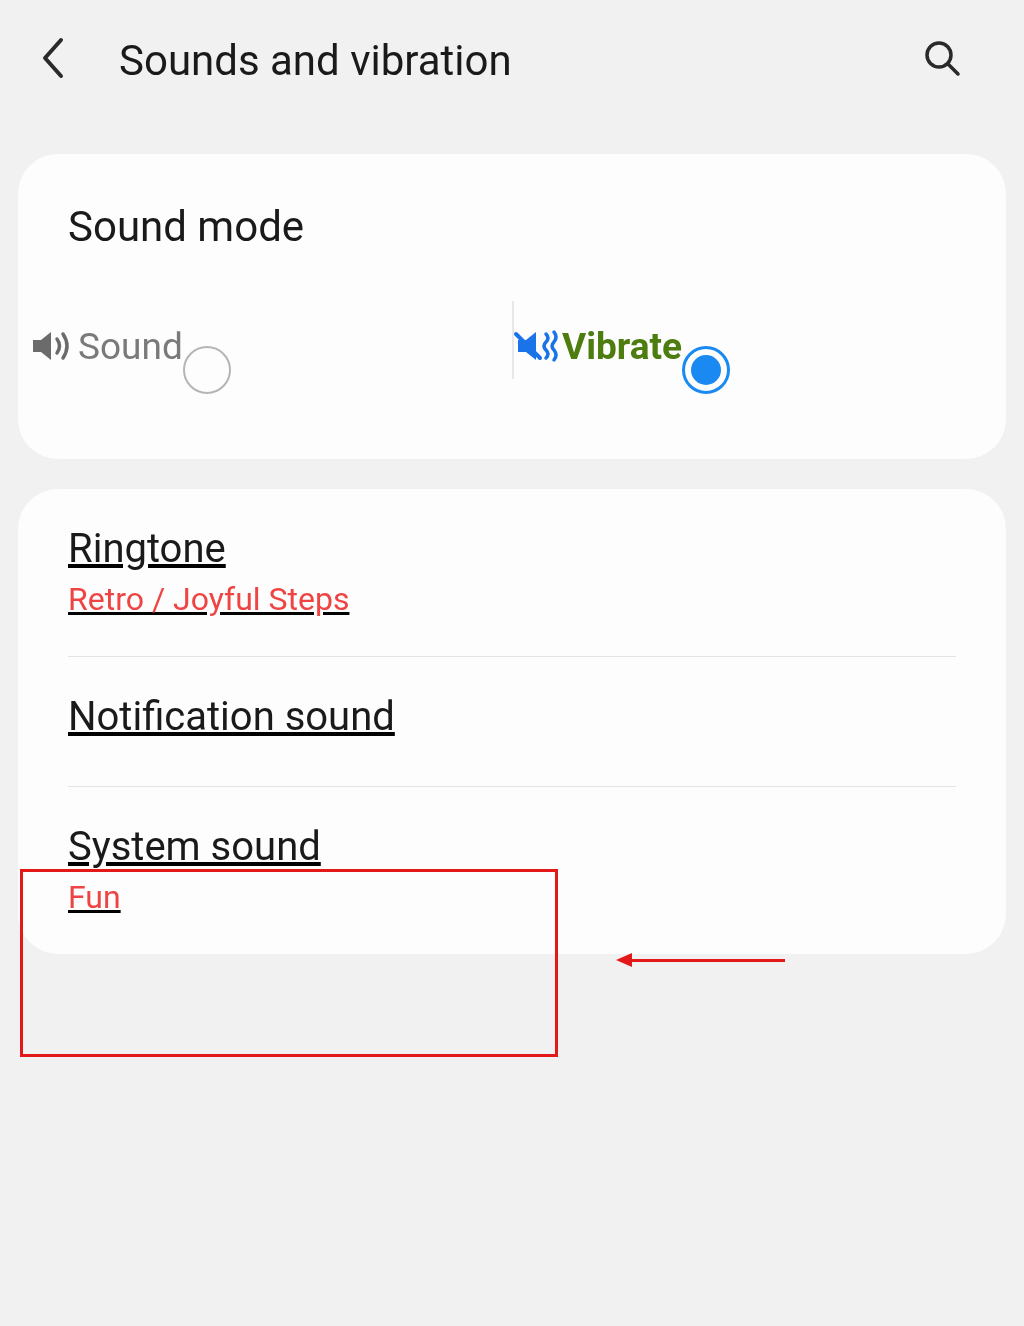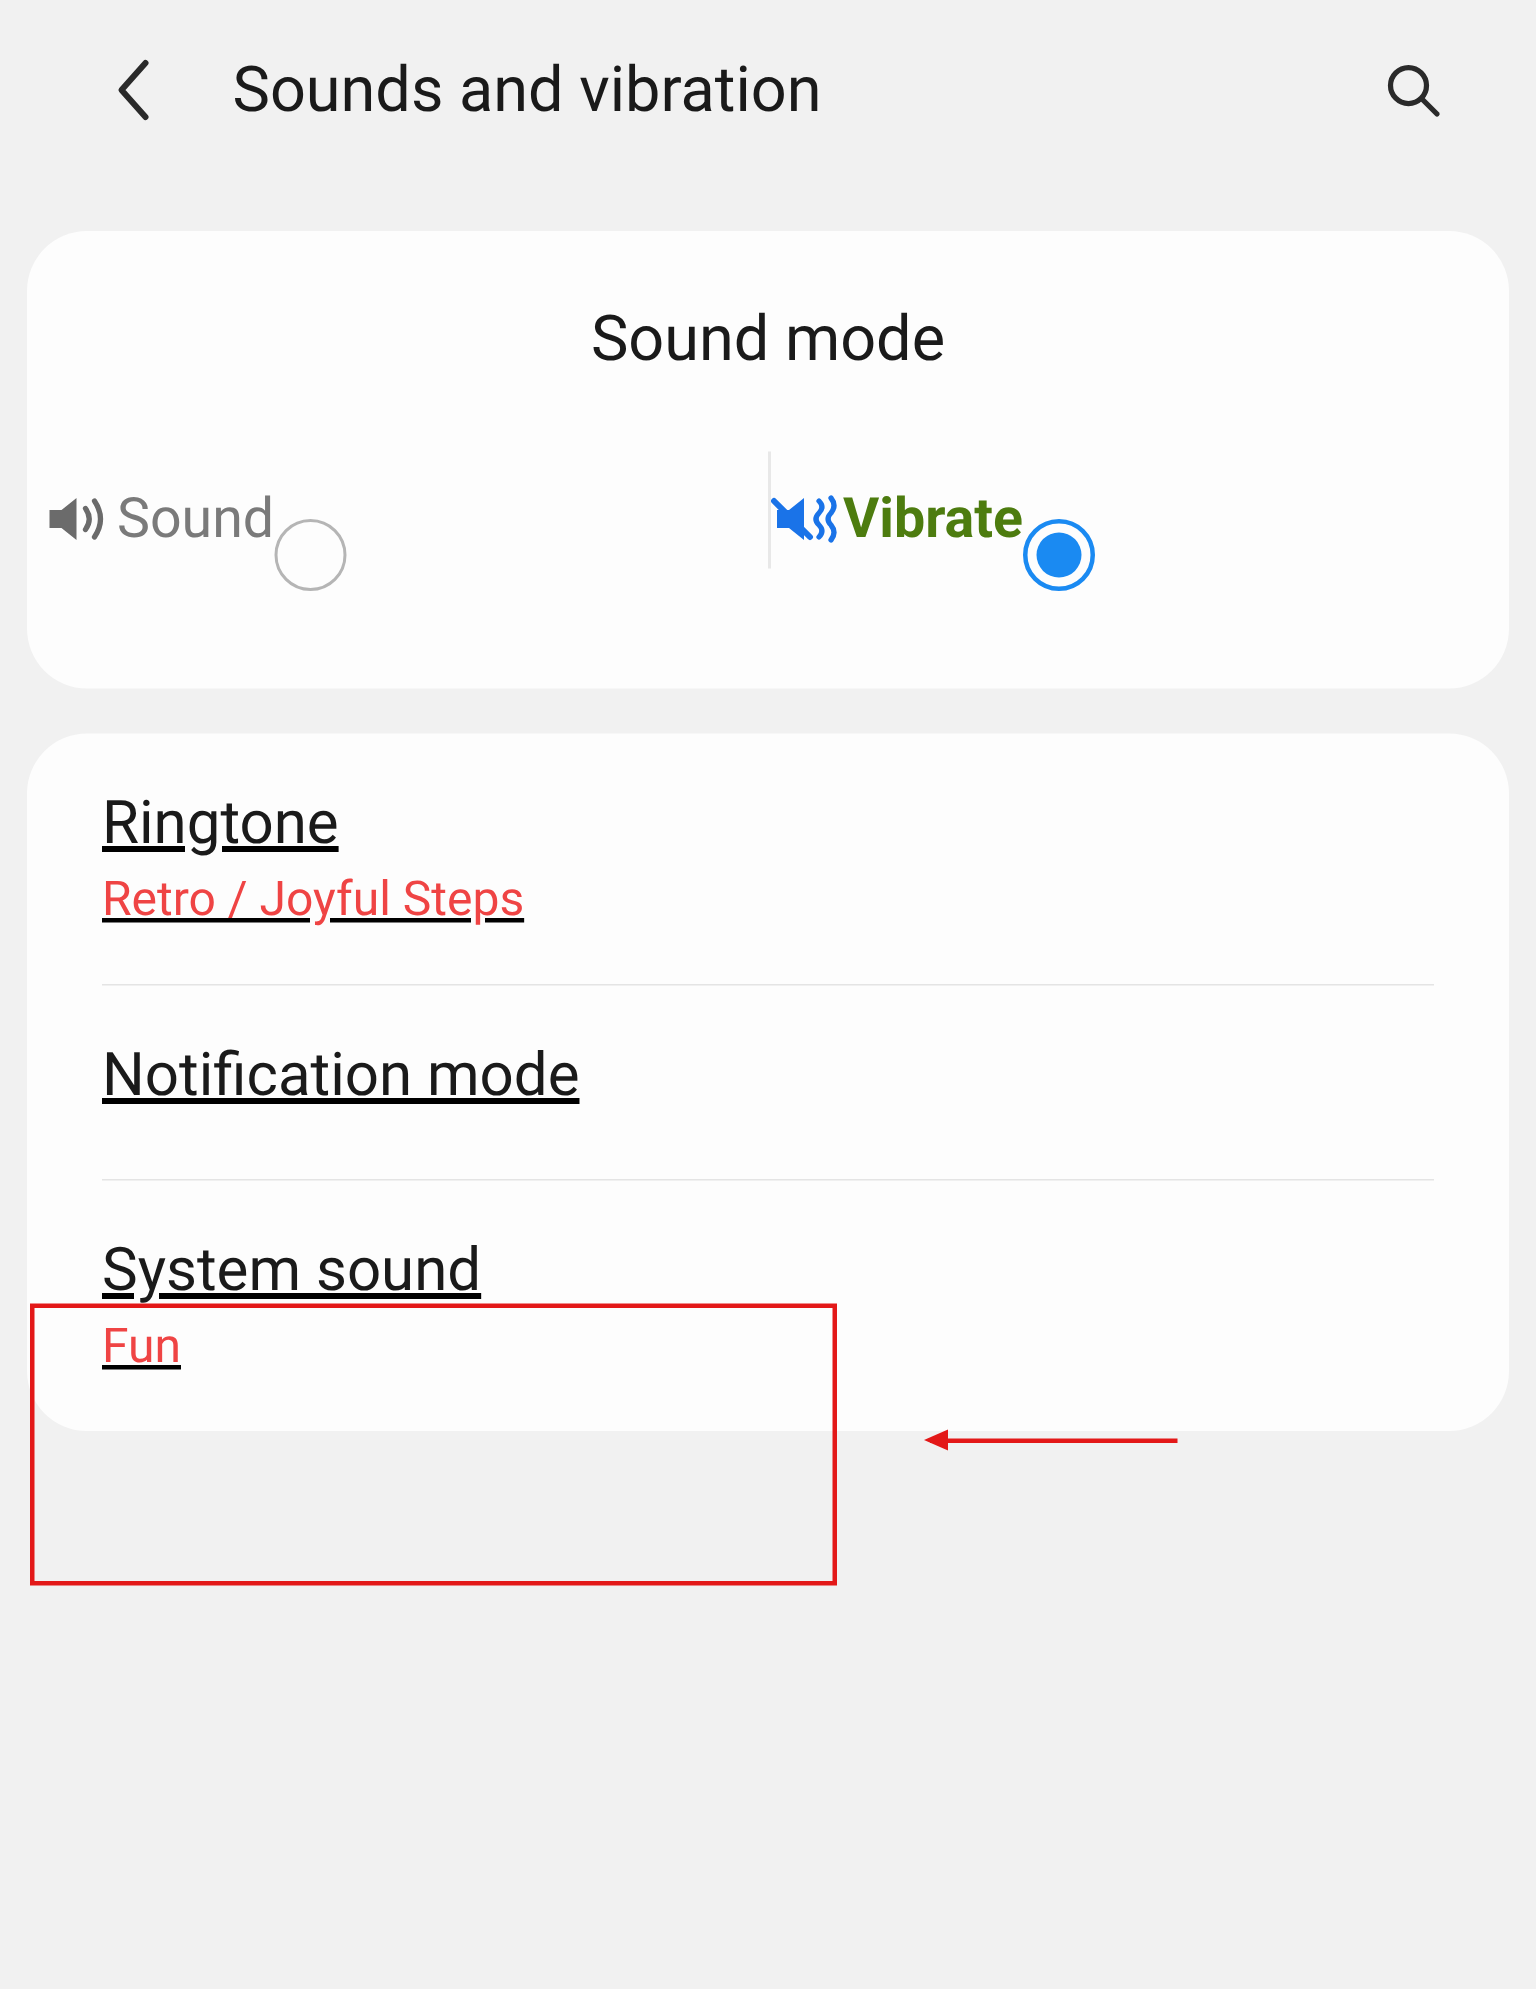--- a/index.html
+++ b/index.html
@@ -11,24 +11,22 @@
     body {
       width: 1024px;
       height: 1326px;
       background: #f1f1f1;
       font-family: -apple-system, BlinkMacSystemFont, 'Segoe UI', Roboto, sans-serif;
       overflow: hidden;
       position: relative;
     }
     .header {
       display: flex;
-      align-items: center;
       padding: 36px 40px 36px 31px;
       height: 120px;
-      margin-left: 36px;
     }
     .back-btn {
       width: 44px;
       height: 44px;
       display: flex;
       align-items: center;
       justify-content: center;
       cursor: pointer;
       margin-right: 44px;
     }
@@ -48,21 +46,20 @@
       margin-right: 20px;
     }
     .card {
       background: #fdfdfd;
       border-radius: 40px;
       margin: 30px 18px 0 18px;
       padding: 0;
     }
     .card-first {
       margin-top: 34px;
-      text-align: center;
     }
     .section-title {
       font-size: 42px;
       font-weight: 400;
       color: #1a1a1a;
       padding: 48px 50px 10px 50px;
     }
     .sound-modes {
       display: flex;
       padding: 60px 10px 40px 10px;
@@ -226,21 +223,21 @@
   </div>
 </div>
 
 <div class="card">
   <div class="list-item">
     <div class="list-item-title">Ringtone</div>
     <div class="list-item-subtitle">Retro / Joyful Steps</div>
   </div>
   <div class="list-divider"></div>
   <div class="list-item">
-    <div class="list-item-title">Notification mode</div>
+    <div class="list-item-title">Notification sound</div>
   </div>
   <div class="list-divider"></div>
   <div class="list-item">
     <div class="list-item-title">System sound</div>
     <div class="list-item-subtitle">Fun</div>
   </div>
 </div>
 
 <div class="highlight-box"></div>
 <div class="arrow"></div>

